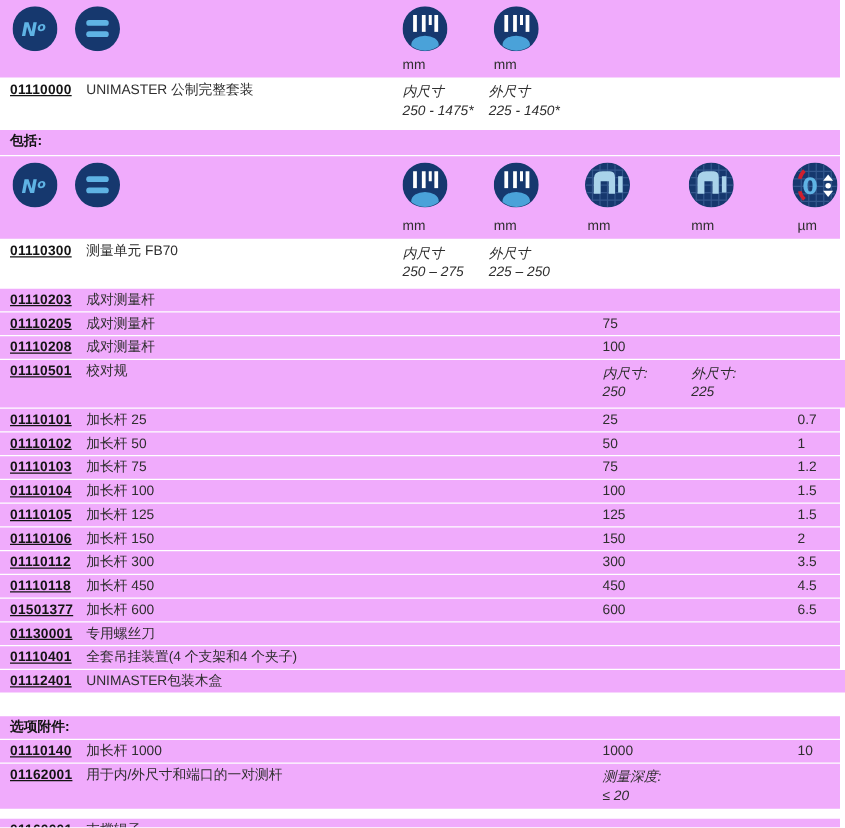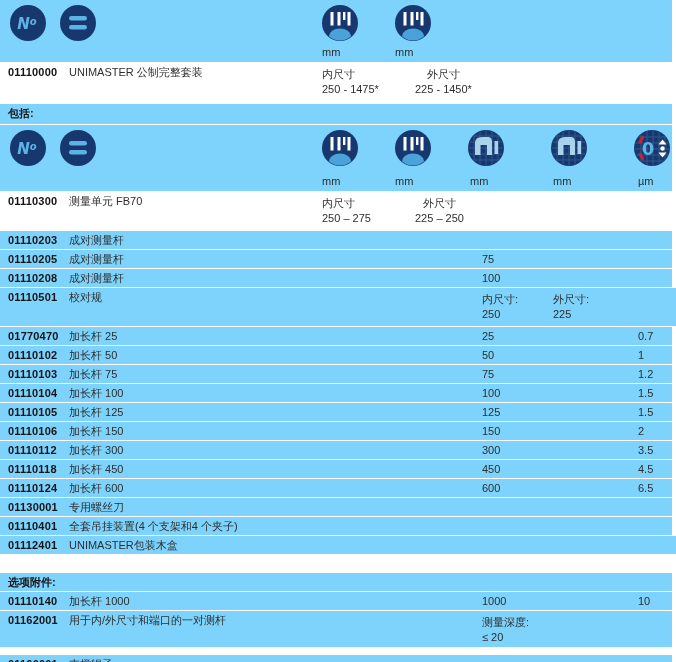--- a/index.html
+++ b/index.html
@@ -2,31 +2,31 @@
 <html><head>
 <meta charset="utf-8">
 <style>
   html,body{margin:0;padding:0;}
   body{
     width:676px;height:662px;background:#ffffff;
     font-family:"Liberation Sans","DejaVu Sans",sans-serif;
     -webkit-font-smoothing:antialiased;
   }
   .page{position:relative;width:676px;height:662px;background:#fff;overflow:hidden;}
-  .band{position:relative;width:672px;background:#7dd3fc;}
+  .band{position:relative;width:672px;background:#f0abfc;}
   .band.white{background:#ffffff;}
   .mb1{margin-bottom:1px;} .mb4{margin-bottom:4px;} .mb6{margin-bottom:19px;padding-left:16px;} .mb8{margin-bottom:8px;}
   .h18{height:18px;} .h19{height:19px;text-align:right;} .h20{height:20px;} .h36{height:36px;} .h37{height:37px;} .h38{height:38px;padding-left:36px;}
   .h62{height:62px;} .h66{height:66px;}
   .cell{position:absolute;top:0;font-size:11px;color:#2e2e2e;white-space:nowrap;line-height:18px;}
   .h18 .cell,.h19 .cell,.h20 .cell{line-height:18px;}
-  .twol{line-height:15px;padding-top:4px;}
-  .no{left:8px;font-weight:bold;color:#141414;letter-spacing:0.2px;}
+  .twol{line-height:15px;padding-top:4px;font-style:italic;}
+  .no{left:8px;font-weight:bold;color:#141414;letter-spacing:0.2px;text-decoration:underline;}
   .desc{left:69px;}
-  .c3{left:322px;} .c4{left:415px;text-align:center;} .c5{left:470px;margin-left:12px;} .c6{left:553px;} .c7{left:638px;text-align:center;}
+  .c3{left:322px;} .c4{left:391px;} .c5{left:470px;margin-left:12px;} .c6{left:553px;} .c7{left:638px;text-align:center;}
   .sect{left:8px;font-weight:bold;color:#141414;}
   .icon{position:absolute;width:36px;height:36px;top:5px;}
   .unit{position:absolute;font-size:11px;color:#2e2e2e;}
   .i-no{left:10px;} .i-eq{left:60px;} .i-r1{left:322px;} .i-r2{left:395px;}
   .i-c1{left:468px;} .i-c2{left:551px;} .i-ac{left:634px;}
   .u1{left:322px;} .u2{left:395px;} .u3{left:470px;} .u4{left:553px;} .u5{left:638px;}
   .hdr1 .unit{top:46px;} .hdr2 .unit{top:50px;}
   .hidden-defs{position:absolute;width:0;height:0;overflow:hidden;}
 </style>
 </head>
@@ -188,21 +188,21 @@
     <span class="cell c5 twol">
         <div>内尺寸:</div>
         <div>250</div>
       </span>
     <span class="cell c6 twol">
         <div>外尺寸:</div>
         <div>225</div>
       </span>
   </div>
   <div class="band h18 mb1">
-    <span class="cell no">01770470</span>
+    <span class="cell no">01110101</span>
     <span class="cell desc">加长杆 25</span>
     <span class="cell c5">25</span>
     <span class="cell c7">0.7</span>
   </div>
   <div class="band h18 mb1">
     <span class="cell no">01110102</span>
     <span class="cell desc">加长杆 50</span>
     <span class="cell c5">50</span>
     <span class="cell c7">1</span>
   </div>
@@ -236,21 +236,21 @@
     <span class="cell c5">300</span>
     <span class="cell c7">3.5</span>
   </div>
   <div class="band h18 mb1">
     <span class="cell no">01110118</span>
     <span class="cell desc">加长杆 450</span>
     <span class="cell c5">450</span>
     <span class="cell c7">4.5</span>
   </div>
   <div class="band h18 mb1">
-    <span class="cell no">01110124</span>
+    <span class="cell no">01501377</span>
     <span class="cell desc">加长杆 600</span>
     <span class="cell c5">600</span>
     <span class="cell c7">6.5</span>
   </div>
   <div class="band h18 mb1">
     <span class="cell no">01130001</span>
     <span class="cell desc">专用螺丝刀</span>
   </div>
   <div class="band h18 mb1">
     <span class="cell no">01110401</span>

